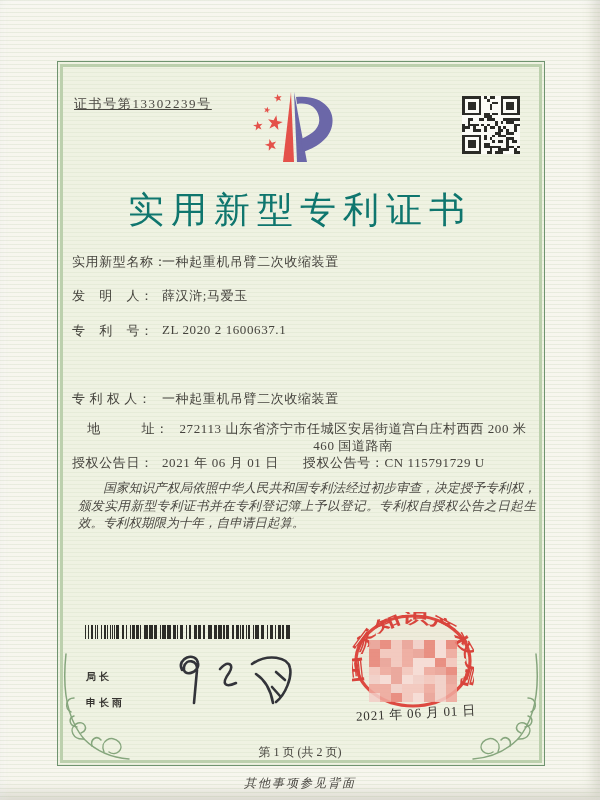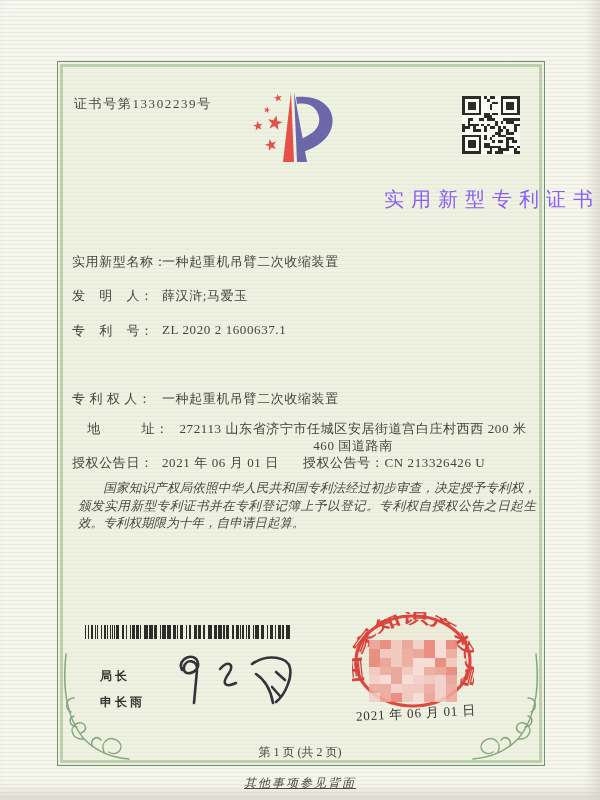--- a/index.html
+++ b/index.html
@@ -15,48 +15,48 @@
     content:""; position:absolute; inset:0; pointer-events:none;
     background:repeating-linear-gradient(180deg, rgba(140,172,120,.14) 0 1px, rgba(0,0,0,0) 1px 4px);
   }
   
   .frame{
     position:absolute; left:57px; top:61px; width:486px; height:703px;
     border:1px solid #6f936f; background:rgba(226,237,208,.38);
   }
   .frame-inner{ position:absolute; inset:2px; border:3px solid #bcd0ad; }
   .abs{ position:absolute; }
-  .cert-no{ left:74px; top:95px; font-size:13px; letter-spacing:1.6px; color:#4a4842;}
-  .title{ left:0; right:0; top:186px; text-align:right; font-size:20px;
-          letter-spacing:7px; color:#8b5cf6; }
+  .cert-no{ left:74px; top:95px; font-size:13px; letter-spacing:1.6px; color:#4a4842;text-decoration:underline;}
+  .title{ left:0; right:0; top:186px; text-align:center; font-size:36px;
+          letter-spacing:7px; color:#0f766e; }
   .f-row{ position:absolute; left:72px; right:56px; font-size:13px; letter-spacing:.6px;
           color:#45433d; white-space:nowrap;}
   .f-label{ display:inline-block; width:90px; vertical-align:top;}
   .addr-lines{ display:inline-block; white-space:normal; vertical-align:top;}
   .pair2{ margin-left:24px; }
   .paras{ left:78px; top:480px; width:458px; font-size:12.6px; line-height:17.6px;
           font-style:italic; color:#4b4943; text-align:justify;}
   .paras p{ margin:0 0 4px 0; text-indent:2em;}
   .qr{ left:462px; top:96px; }
   .logo{ left:248px; top:88px; }
   .barcode{ left:85px; top:625px; }
-  .director{ left:100px; top:664px; font-family:Liberation Mono, monospace;
-             font-size:12px; font-weight:600; letter-spacing:3px; color:#35332f; line-height:26px;}
+  .director{ left:86px; top:664px; font-family:Liberation Sans, sans-serif;
+             font-size:10px; font-weight:600; letter-spacing:3px; color:#35332f; line-height:26px;}
   .sig{ left:158px; top:646px; }
   .seal{ left:352px; top:612px; width:122px; height:98px; }
   .seal-mosaic{
     position:absolute; left:17px; top:28px; width:88px; height:62px;
     display:grid; grid-template-columns:repeat(8,1fr); grid-template-rows:repeat(7,1fr);
     opacity:.88;
   }
   .seal-date{ left:356px; top:704px; width:140px; font-size:13px; letter-spacing:.8px;
               color:#35332f; transform:rotate(-3deg);}
   .page-info{ left:0; right:0; top:744px; text-align:center; font-size:12px; color:#45433d;}
   .back-note{ left:0; right:0; top:775px; text-align:center; font-size:12px;
-              font-style:italic; letter-spacing:2px; color:#4b4943;text-decoration:underline;}
+              font-style:italic; letter-spacing:2px; color:#4b4943;}
   .orn{ pointer-events:none; }
   svg{ display:block; }
 </style>
 </head>
 <body>
 
 <div class="page">
 
   <div class="frame">
     <div class="frame-inner"></div>
@@ -244,21 +244,21 @@
     <span class="f-label">专　利　号：</span><span>ZL 2020 2 1600637.1</span>
   </div>
   <div class="f-row" style="top:390px;">
     <span class="f-label">专 利 权 人：</span><span>一种起重机吊臂二次收缩装置</span>
   </div>
   <div class="f-row" style="top:421px; line-height:16.5px;text-align:center;">
     <span class="f-label">地　　　址：</span><span class="addr-lines" style="width:360px;"><span>272113 山东省济宁市任城区安居街道宫白庄村西西 200 米</span><br>
     <span>460 国道路南</span></span>
   </div>
   <div class="f-row" style="top:454px;">
-    <span class="f-label">授权公告日：</span><span>2021 年 06 月 01 日</span><span class="f-label pair2" style="width:auto;">授权公告号：</span><span>CN 213326426 U</span>
+    <span class="f-label">授权公告日：</span><span>2021 年 06 月 01 日</span><span class="f-label pair2" style="width:auto;">授权公告号：</span><span>CN 115791729 U</span>
   </div>
 
   <div class="abs paras">
     <p>国家知识产权局依照中华人民共和国专利法经过初步审查，决定授予专利权，颁发实用新型专利证书并在专利登记簿上予以登记。专利权自授权公告之日起生效。专利权期限为十年，自申请日起算。</p>
   </div>
 
   <svg class="abs barcode" width="205" height="14" viewBox="0 0 205 14">
     <g id="barcode-bars" fill="#2c2c28">
         <rect x="0" y="0" width="1" height="14"></rect>
         <rect x="3" y="0" width="1" height="14"></rect>

